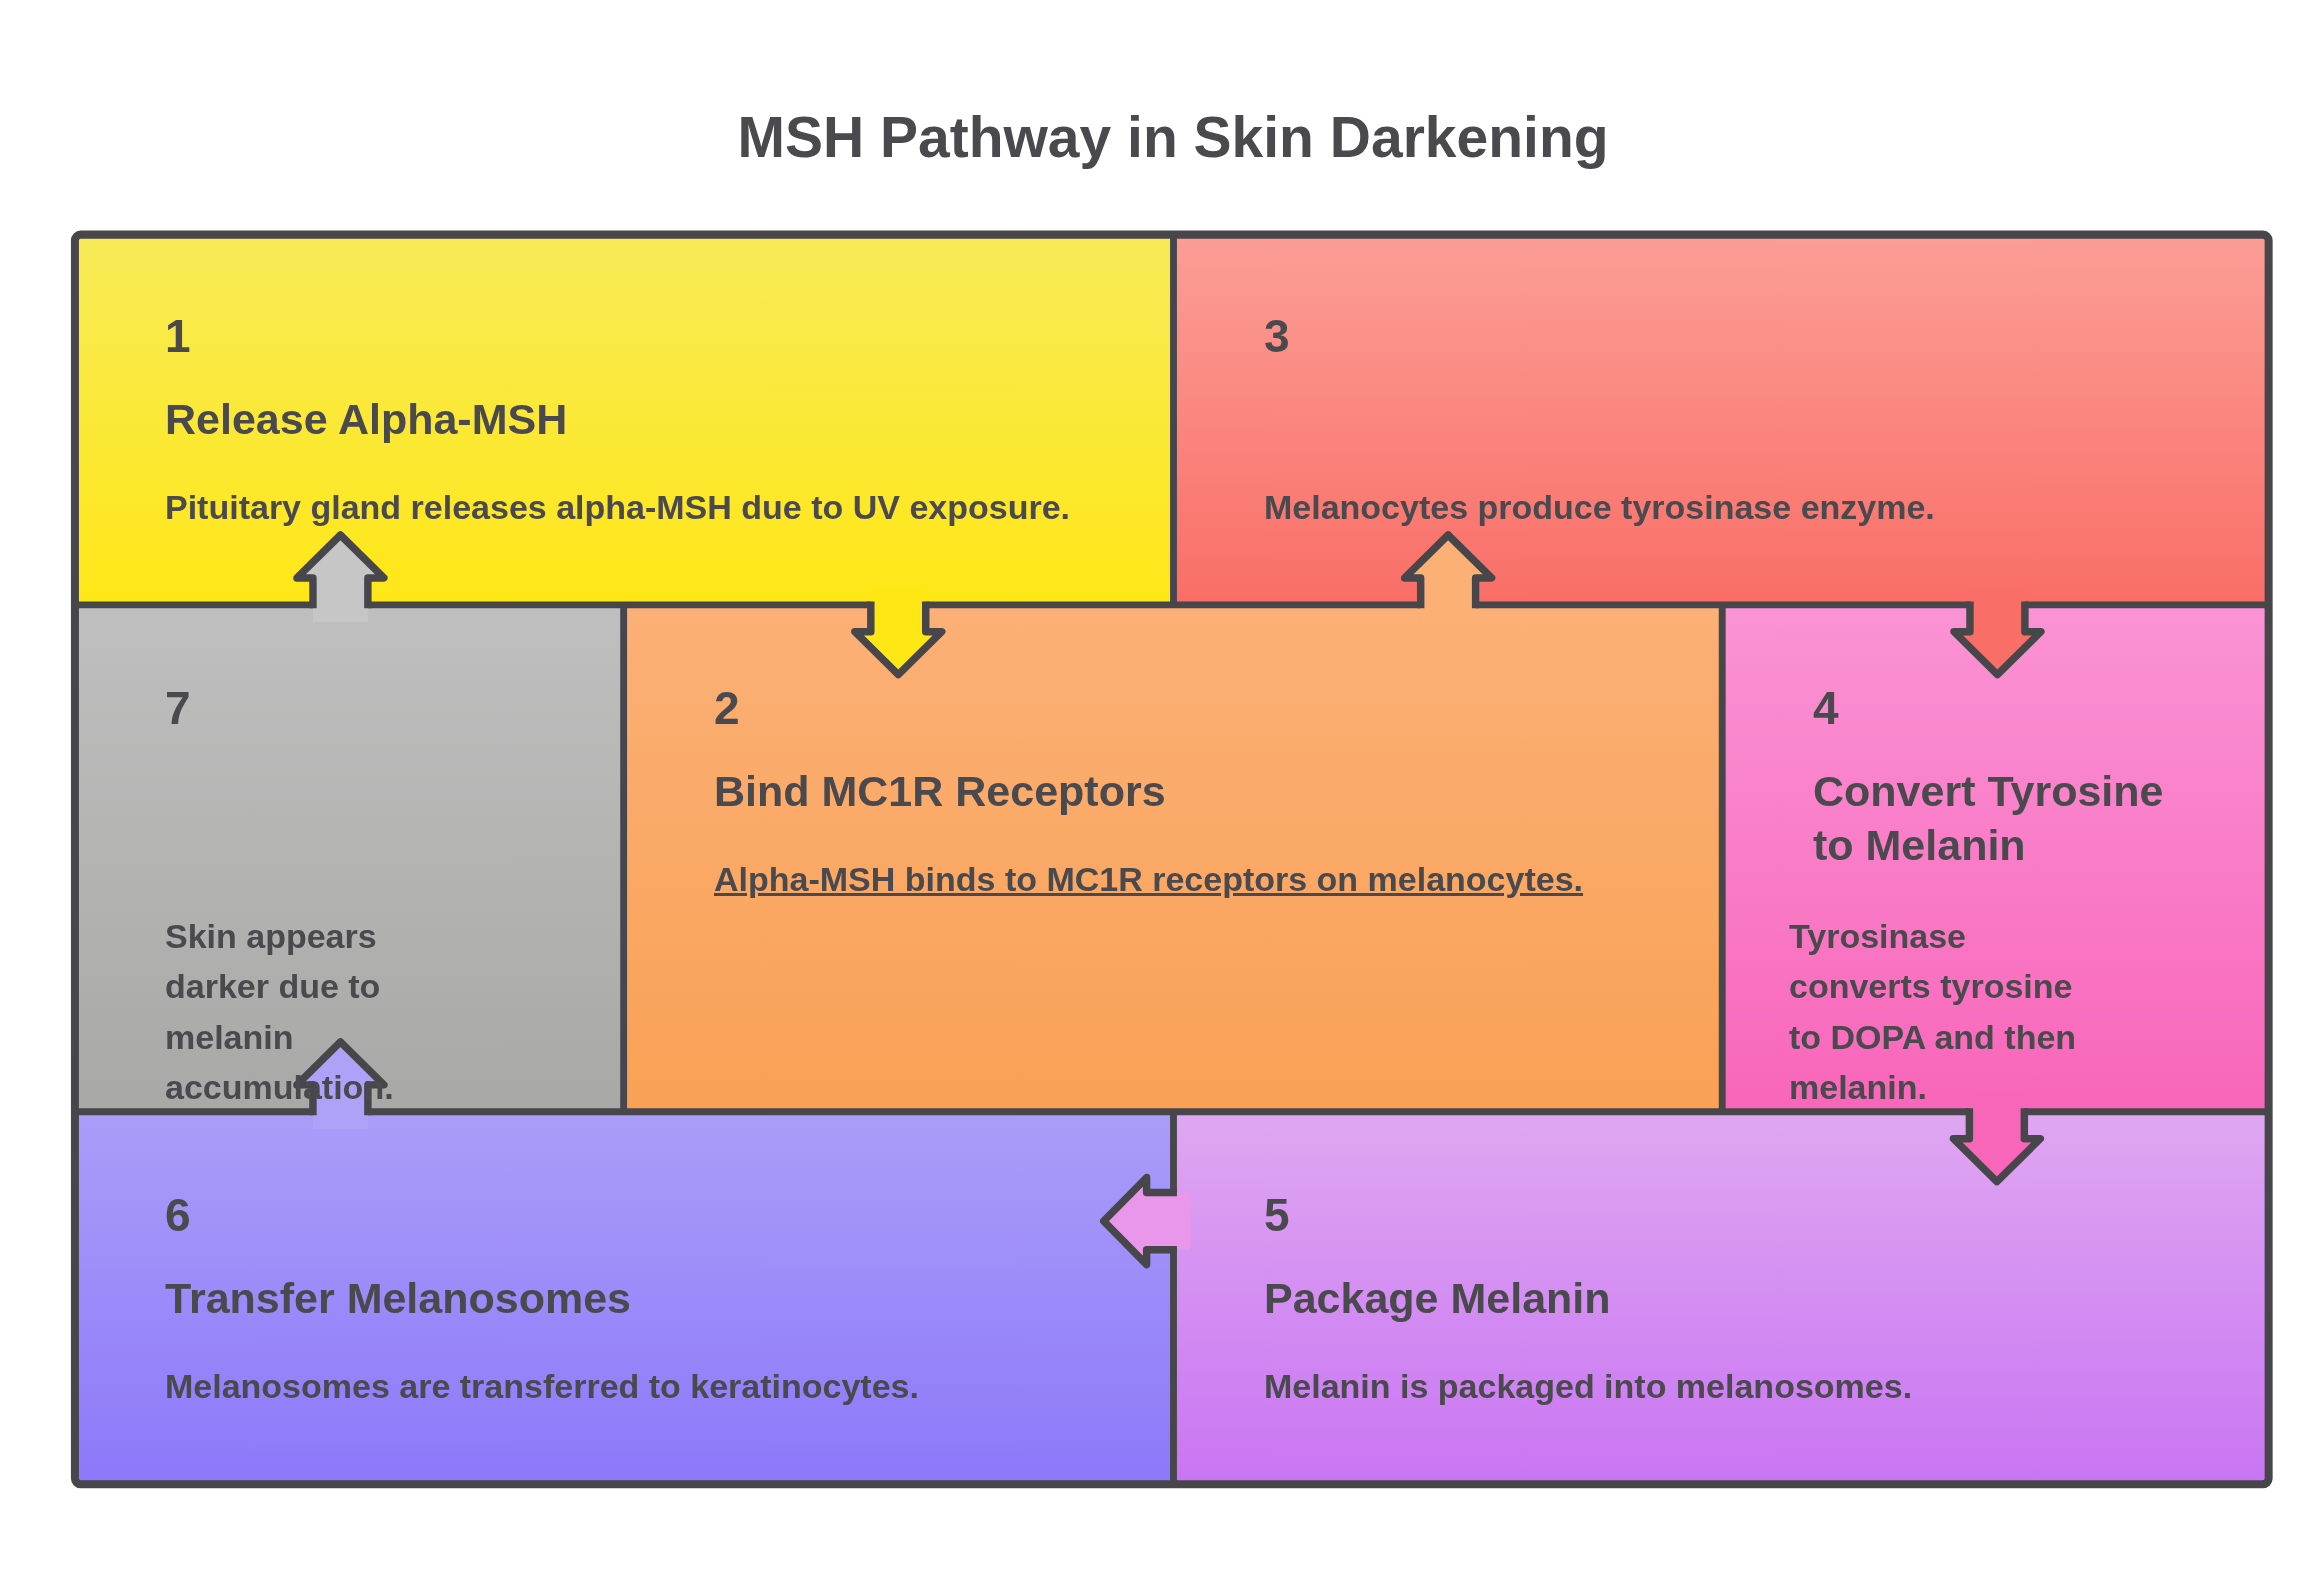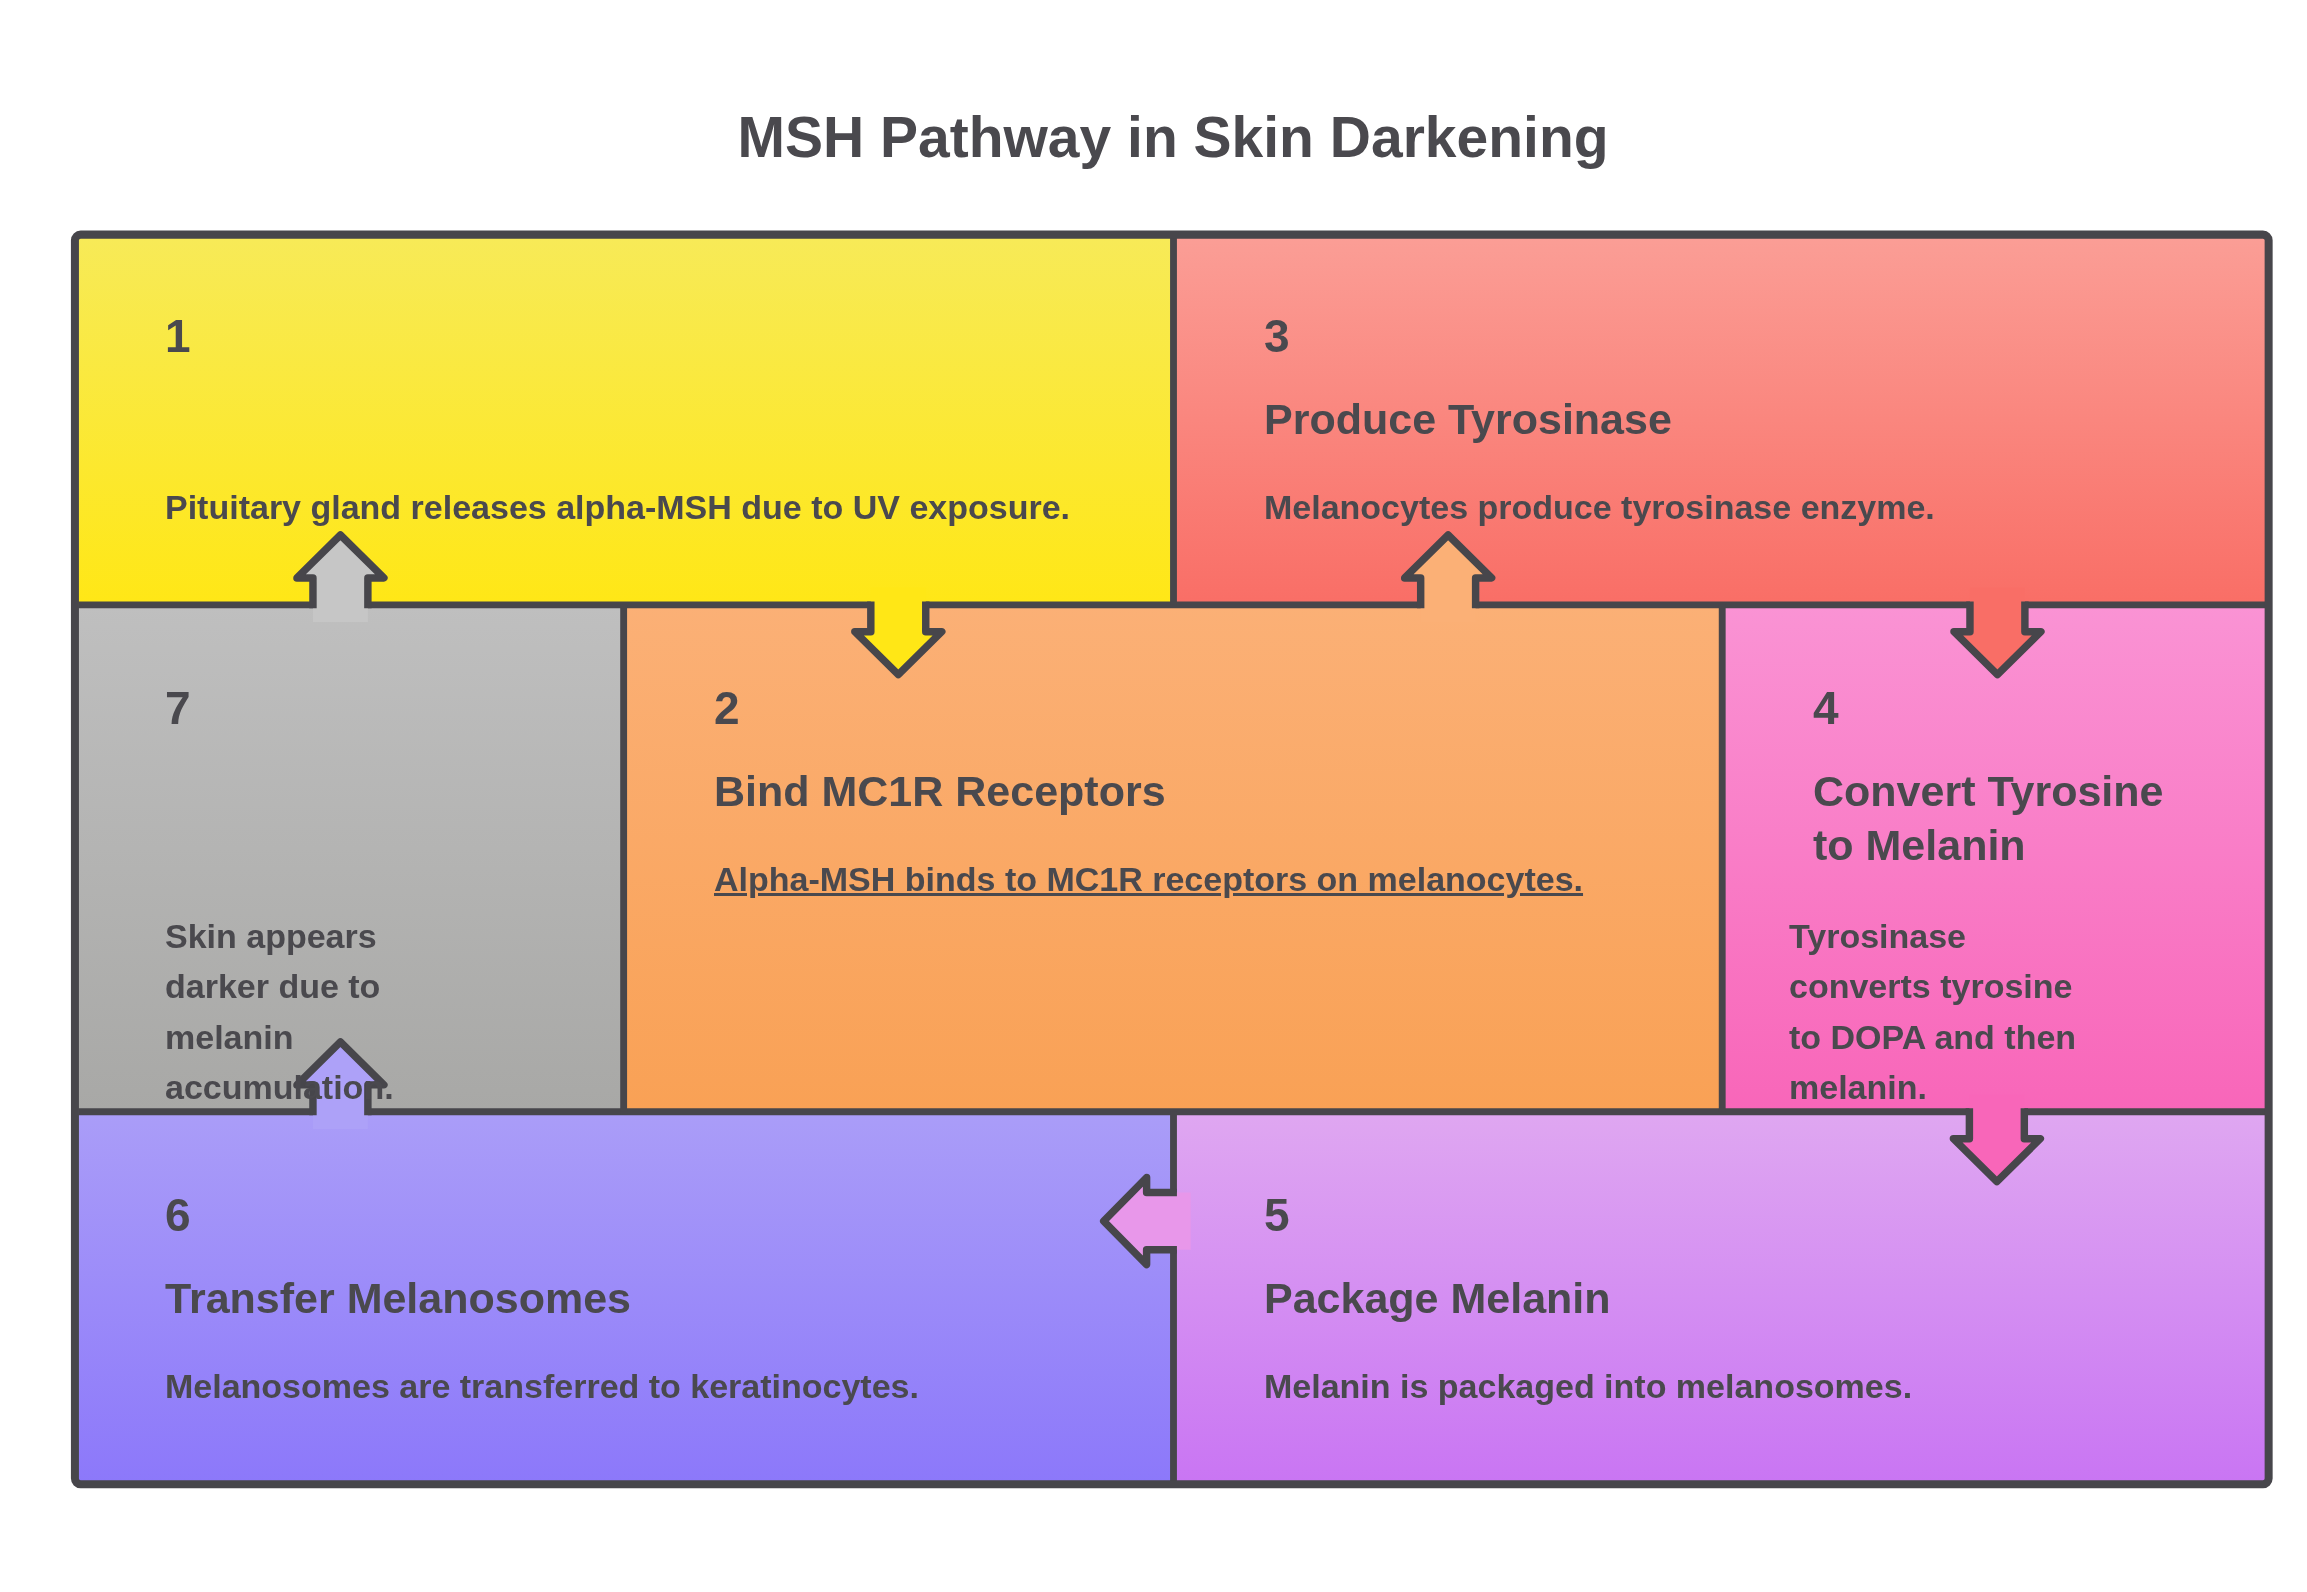--- a/index.html
+++ b/index.html
@@ -100,24 +100,24 @@
 
     <g>
       <path fill="#c6c6c6" d="M512 1087 L512 1010 L484 1010 L560 935 L636 1010 L608 1010 L608 1087 Z"></path>
       <path fill="none" stroke="#47464b" stroke-width="13" stroke-linejoin="round" d="M512 1063 L512 1010 L484 1010 L560 935 L636 1010 L608 1010 L608 1063"></path>
     </g>
   </svg>
 
   <div class="title">MSH Pathway in Skin Darkening</div>
 
   <div class="txt num" style="left:145px;top:313px;">1</div>
+  <div class="txt head" style="left:145px;top:392px;">Release Alpha-MSH</div>
   <div class="txt body" style="left:145px;top:482px;">Pituitary gland releases alpha-MSH due to UV exposure.</div>
 
   <div class="txt num" style="left:1244px;top:313px;">3</div>
-  <div class="txt head" style="left:1244px;top:392px;">Produce Tyrosinase</div>
   <div class="txt body" style="left:1244px;top:482px;">Melanocytes produce tyrosinase enzyme.</div>
 
   <div class="txt num" style="left:145px;top:685px;">7</div>
   <div class="txt body" style="left:145px;top:911px;max-width:286px;">Skin appears darker due to melanin accumulation.</div>
 
   <div class="txt num" style="left:694px;top:685px;">2</div>
   <div class="txt head" style="left:694px;top:764px;">Bind MC1R Receptors</div>
   <div class="txt body" style="left:694px;top:854px;text-decoration:underline;">Alpha-MSH binds to MC1R receptors on melanocytes.</div>
 
   <div class="txt num" style="left:1793px;top:685px;">4</div>

